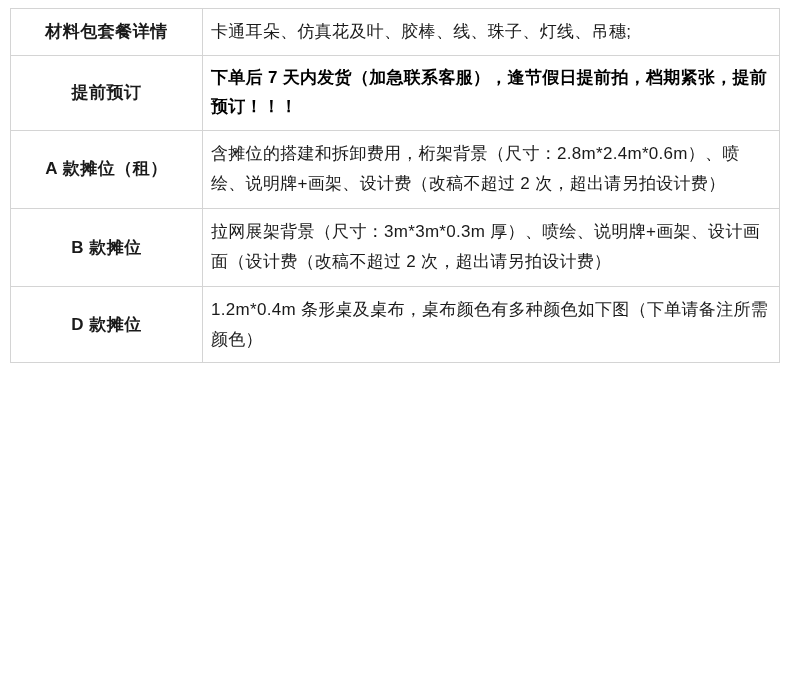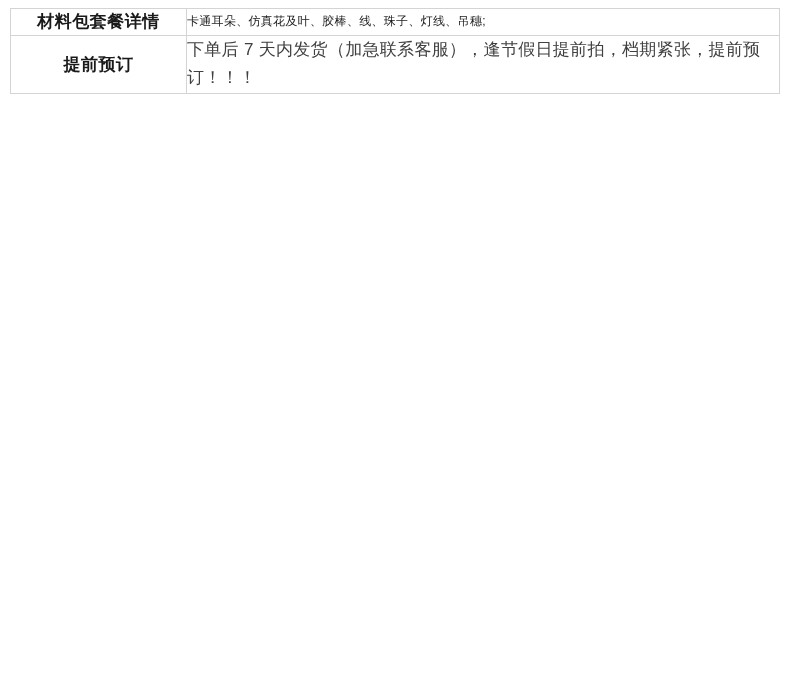--- a/index.html
+++ b/index.html
@@ -15,58 +15,70 @@
   }
   #spec-table {
     width: 770px;
     margin: 8px auto 0 auto;
     border-collapse: collapse;
     table-layout: fixed;
   }
   #spec-table td {
     border: 1px solid #d4d4d4;
     vertical-align: middle;
-    padding: 0;
+    padding: 8px;
   }
   .label-cell {
     width: 175px;
     text-align: center;
     font-weight: bold;
     font-size: 17px;
     letter-spacing: 0.5px;
     padding: 10px 6px;
     line-height: 1.5;
   }
   .value-cell {
     padding: 12px 14px;
-    font-size: 12px;
+    font-size: 17px;
     line-height: 1.75;
     text-align: left;
     letter-spacing: 0.3px;
   }
   .value-cell.normal {
     font-weight: normal;
   }
   .value-cell.highlight {
-    color: #404040;
-    font-weight: normal;
+    color: #000000;
+    font-weight: bold;
     font-size: 17px;
     line-height: 1.7;
   }
   .row-tall .value-cell {
     line-height: 1.8;
   }
 </style>
 </head>
 <body>
 
 <table id="spec-table">
   <tbody>
     <tr>
       <td class="label-cell">材料包套餐详情</td>
       <td class="value-cell normal">卡通耳朵、仿真花及叶、胶棒、线、珠子、灯线、吊穗;</td>
     </tr>
     <tr>
       <td class="label-cell">提前预订</td>
       <td class="value-cell highlight">下单后 7 天内发货（加急联系客服），逢节假日提前拍，档期紧张，提前预订！！！</td>
     </tr>
+    <tr class="row-tall">
+      <td class="label-cell">A 款摊位（租）</td>
+      <td class="value-cell normal">含摊位的搭建和拆卸费用，桁架背景（尺寸：2.8m*2.4m*0.6m）、喷绘、说明牌+画架、设计费（改稿不超过 2 次，超出请另拍设计费）</td>
+    </tr>
+    <tr class="row-tall">
+      <td class="label-cell">B 款摊位</td>
+      <td class="value-cell normal">拉网展架背景（尺寸：3m*3m*0.3m 厚）、喷绘、说明牌+画架、设计画面（设计费（改稿不超过 2 次，超出请另拍设计费）</td>
+    </tr>
+    <tr>
+      <td class="label-cell">D 款摊位</td>
+      <td class="value-cell normal">1.2m*0.4m 条形桌及桌布，桌布颜色有多种颜色如下图（下单请备注所需颜色）</td>
+    </tr>
   </tbody>
 </table>
 
 </body></html>

